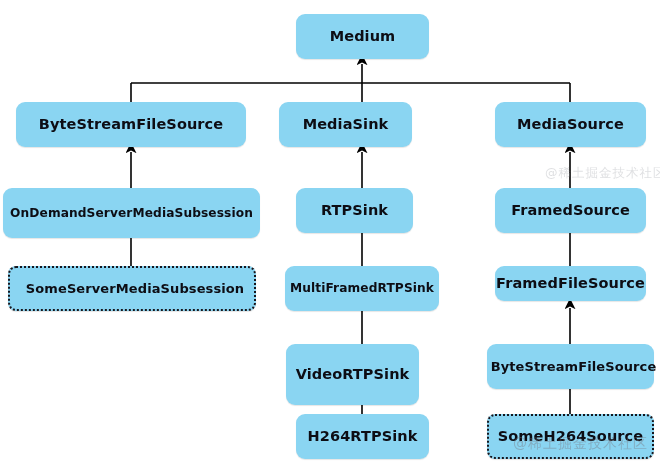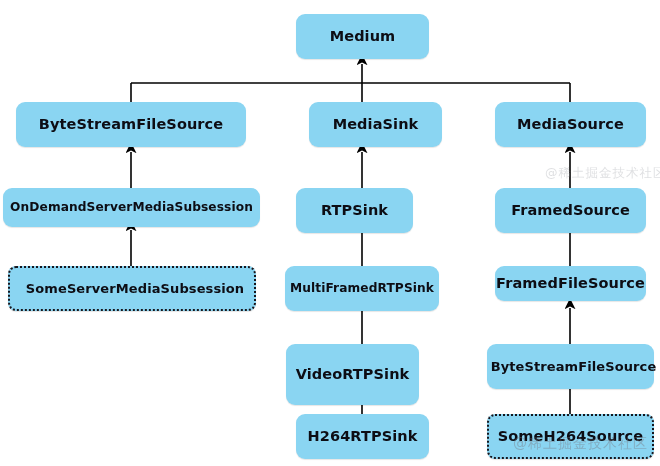--- a/index.html
+++ b/index.html
@@ -105,29 +105,29 @@
   </svg>
 
   <div class="node" style="left:296px; top:14px; width:133px; height:45px;">
     <span class="node-label">Medium</span>
   </div>
 
   <div class="node" style="left:16px; top:102px; width:230px; height:45px;">
     <span class="node-label">ByteStreamFileSource</span>
   </div>
 
-  <div class="node xs" style="left:3px; top:188px; width:257px; height:39px;">
+  <div class="node xs" style="left:3px; top:188px; width:257px; height:50px;">
     <span class="node-label">OnDemandServerMediaSubsession</span>
   </div>
 
   <div class="node sm dashed" style="left:8px; top:266px; width:248px; height:45px;">
     <span class="node-label">SomeServerMediaSubsession</span>
   </div>
 
-  <div class="node" style="left:309px; top:102px; width:133px; height:45px;">
+  <div class="node" style="left:279px; top:102px; width:133px; height:45px;">
     <span class="node-label">MediaSink</span>
   </div>
 
   <div class="node" style="left:296px; top:188px; width:117px; height:45px;">
     <span class="node-label">RTPSink</span>
   </div>
 
   <div class="node xs" style="left:285px; top:266px; width:154px; height:45px;">
     <span class="node-label">MultiFramedRTPSink</span>
   </div>

